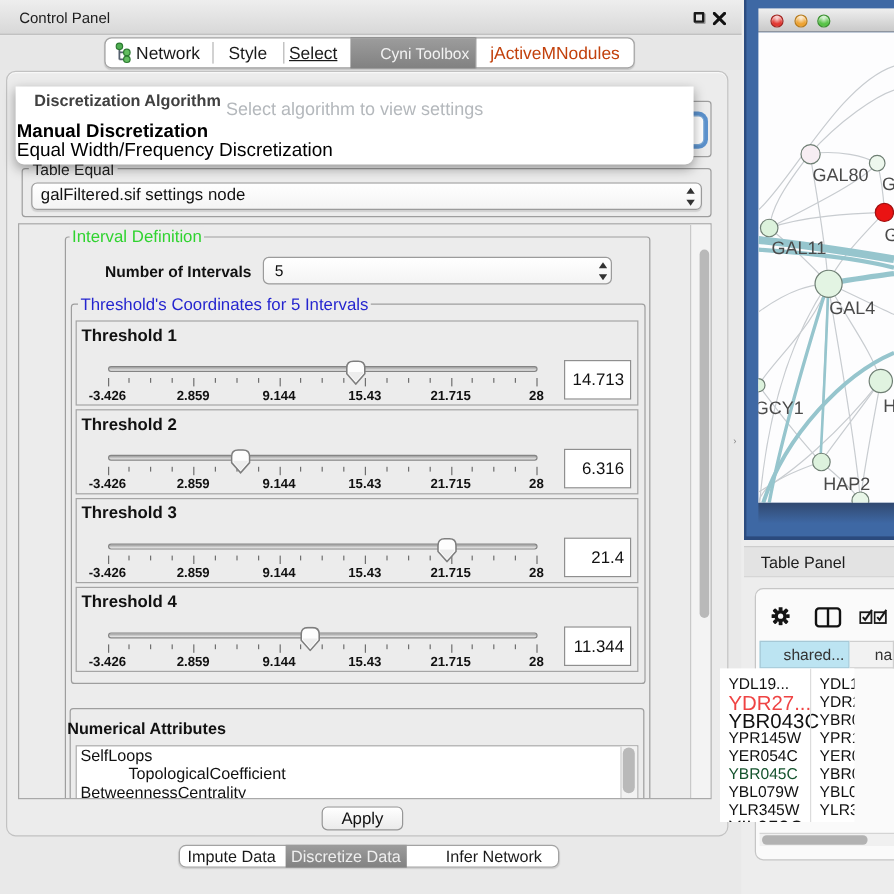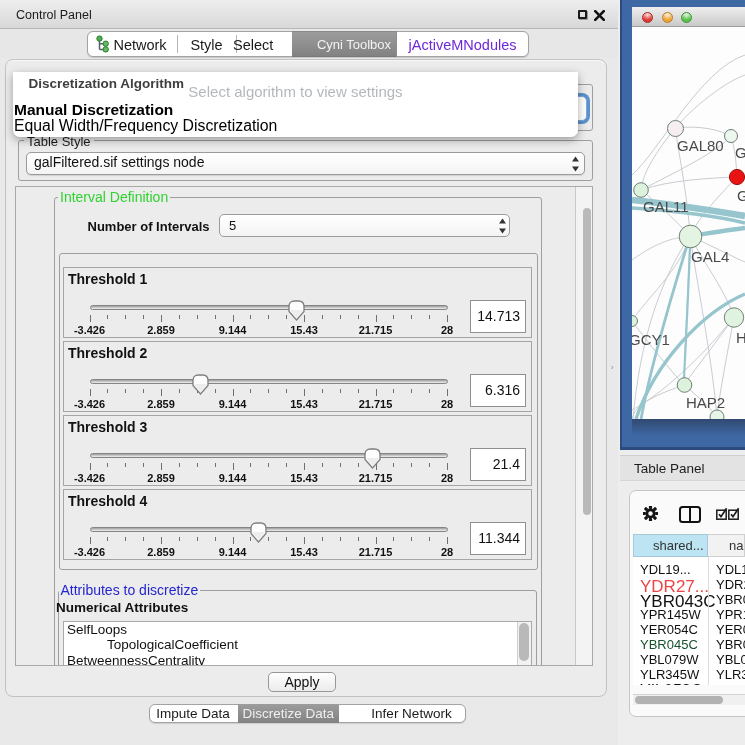--- a/index.html
+++ b/index.html
@@ -23,45 +23,46 @@
 <div class="abs" style="left:236px;top:35px;width:1px;height:18px;background:#b5b5b5;"></div>
 <div class="abs" style="left:396px;top:31px;width:1px;height:26px;background:#8d8d8d;"></div>
 <svg class="abs" style="left:96px;top:35px;" width="14" height="18" viewBox="0 0 14 18">
 <path d="M3.5 5 L3.5 14.5 M3.5 8.7 L8 8.7 M3.5 14.5 L8 14.5" stroke="#55606e" stroke-width="1.5" fill="none"></path>
 <circle cx="3.5" cy="3.6" r="2.7" fill="#4fae52" stroke="#2c7a31" stroke-width="1"></circle>
 <circle cx="9.7" cy="8.7" r="2.7" fill="#63bd60" stroke="#2c7a31" stroke-width="1"></circle>
 <circle cx="9.7" cy="14.4" r="2.7" fill="#63bd60" stroke="#2c7a31" stroke-width="1"></circle>
 </svg>
 <div class="abs" style="left:107px;top:37px;width:66px;text-align:center;font-size:14.5px;color:#1a1a1a;">Network</div>
 <div class="abs" style="left:177px;top:37px;width:59px;text-align:center;font-size:14.5px;color:#1a1a1a;">Style</div>
-<div class="abs" style="left:233px;top:37px;width:56px;font-size:14.5px;color:#1a1a1a;">Select</div>
+<div class="abs" style="left:233px;top:37px;width:56px;text-align:center;font-size:14.5px;color:#1a1a1a;text-decoration:underline;">Select</div>
 <div class="abs" style="left:302px;top:37px;width:104px;text-align:center;font-size:13px;color:#f2f2f2;">Cyni Toolbox</div>
-<div class="abs" style="left:396px;top:37px;width:133px;text-align:center;font-size:14.5px;color:#6d28d9;">jActiveMNodules</div>
+<div class="abs" style="left:396px;top:37px;width:133px;text-align:center;font-size:14.5px;color:#c2410c;">jActiveMNodules</div>
 <div class="abs" style="left:5px;top:59px;width:602px;height:638px;background:#ececec;border:1px solid #c2c2c2;border-radius:8px;box-shadow:inset 0 1px 0 #f8f8f8;"></div>
 <div class="abs" style="left:20px;top:84px;width:573px;height:47px;border:1px solid #9e9e9e;border-radius:3px;"></div>
 <div class="abs" style="left:27px;top:96px;width:560px;height:25px;background:#ffffff;border:1px solid #7aa8d6;border-radius:5px;box-shadow:0 0 0 3px rgba(66,129,199,0.85);"></div>
 <div class="abs" style="left:18px;top:140px;width:575px;height:41px;border:1px solid #9e9e9e;border-radius:3px;"></div>
-<div class="abs" style="left:24px;top:134px;background:#ececec;padding:0 3px;font-size:13px;color:#1d1d1d;">Table Style</div>
+<div class="abs" style="left:24px;top:134px;background:#ececec;padding:0 3px;font-size:13px;color:#1d1d1d;">Table Equal</div>
 <div class="abs" style="left:26px;top:152px;width:559px;height:23px;background:linear-gradient(#ffffff,#f4f4f4);border:1px solid #9b9b9b;border-radius:5px;box-shadow:0 1px 1px rgba(0,0,0,0.12);"></div>
 <div class="abs" style="left:34px;top:154px;font-size:14px;color:#111;">galFiltered.sif settings node</div>
 <svg class="abs" style="left:571px;top:154.5px;" width="9" height="18" viewBox="0 0 9 18">
     <path d="M4.5 1.5 L8 6.5 L1 6.5 Z" fill="#333"></path>
     <path d="M4.5 16.5 L1 11.5 L8 11.5 Z" fill="#333"></path>
   </svg>
 <div class="abs" style="left:15px;top:186px;width:578px;height:480px;border:1px solid #a9a9a9;background:#ececec;overflow:hidden;">
 <div class="abs" style="left:38px;top:10px;width:488px;height:505px;border:1px solid #9e9e9e;border-radius:3px;"></div>
 <div class="abs" style="left:42px;top:2px;background:#ececec;padding:0 2px;font-size:14px;color:#2fd32f;">Interval Definition</div>
 <div class="abs b" style="left:71.5px;top:32px;font-size:13px;color:#111;">Number of Intervals</div>
 <div class="abs" style="left:203px;top:27px;width:291px;height:23px;background:linear-gradient(#ffffff,#f4f4f4);border:1px solid #9b9b9b;border-radius:5px;"></div>
 <div class="abs" style="left:213px;top:31px;font-size:13px;color:#111;">5</div>
 <svg class="abs" style="left:482px;top:30px;" width="9" height="18" viewBox="0 0 9 18">
       <path d="M4.5 1.5 L8 6.5 L1 6.5 Z" fill="#333"></path>
       <path d="M4.5 16.5 L1 11.5 L8 11.5 Z" fill="#333"></path>
     </svg>
 <div class="abs" style="left:43px;top:66px;width:478.5px;height:317px;border:1px solid #9e9e9e;border-radius:3px;"></div>
+<div class="abs" style="left:49px;top:58px;background:#ececec;padding:0 2px;font-size:14px;color:#2525cf;">Threshold's Coordinates for 5 Intervals</div>
 <div class="abs" style="left:47px;top:80px;width:469px;height:71px;background:#ececec;border:1px solid #a5a5a5;"></div>
 <div class="abs b" style="left:52px;top:83.5px;font-size:14px;color:#111;">Threshold 1</div>
 <div class="abs" style="left:73.5px;top:117.5px;width:358px;height:5px;background:linear-gradient(#9d9d9d,#f0f0f0);border:1px solid #848484;border-radius:3px;"></div>
 <div class="abs" style="left:73.5px;top:128px;width:1px;height:7px;background:#6f6f6f;"></div>
     <div class="abs" style="left:91.4px;top:128px;width:1px;height:4px;background:#6f6f6f;"></div>
     <div class="abs" style="left:109.2px;top:128px;width:1px;height:4px;background:#6f6f6f;"></div>
     <div class="abs" style="left:127.1px;top:128px;width:1px;height:4px;background:#6f6f6f;"></div>
     <div class="abs" style="left:145.0px;top:128px;width:1px;height:7px;background:#6f6f6f;"></div>
     <div class="abs" style="left:162.9px;top:128px;width:1px;height:4px;background:#6f6f6f;"></div>
     <div class="abs" style="left:180.8px;top:128px;width:1px;height:4px;background:#6f6f6f;"></div>
@@ -189,21 +190,20 @@
 <div class="abs b" style="left:186.5px;top:359px;width:60px;text-align:center;font-size:11px;color:#111;">9.144</div>
 <div class="abs b" style="left:258.0px;top:359px;width:60px;text-align:center;font-size:11px;color:#111;">15.43</div>
 <div class="abs b" style="left:329.5px;top:359px;width:60px;text-align:center;font-size:11px;color:#111;">21.715</div>
 <div class="abs b" style="left:401.0px;top:359px;width:60px;text-align:center;font-size:11px;color:#111;">28</div>
 <svg class="abs" style="left:233.5px;top:335px;" width="17" height="21" viewBox="0 0 17 21">
 <path d="M1 6.5 Q1 1 6.5 1 L10.5 1 Q16 1 16 6.5 L16 11.5 L8.5 20 L1 11.5 Z" fill="#fdfdfd" stroke="#7e7e7e" stroke-width="1.3"></path>
 <path d="M2.5 11 L8.5 18 L14.5 11 L14.5 10 L2.5 10 Z" fill="#ededed" stroke="none"></path>
 </svg>
 <div class="abs" style="left:454px;top:335px;width:56px;height:33px;background:#ffffff;border:1px solid #8f8f8f;font-size:14px;color:#111;text-align:right;line-height:31px;padding-right:5px;">11.344</div>
 <div class="abs" style="left:41.5px;top:403px;width:479px;height:112px;border:1px solid #9e9e9e;border-radius:3px;"></div>
-<div class="abs" style="left:42.5px;top:395px;background:#ececec;padding:0 2px;font-size:14px;color:#2525cf;">Attributes to discretize</div>
 <div class="abs b" style="left:40px;top:413px;font-size:13.5px;color:#111;">Numerical Attributes</div>
 <div class="abs" style="left:47px;top:434px;width:469px;height:60px;background:#ffffff;border:1px solid #a9a9a9;"></div>
 <div class="abs" style="left:51px;top:434.5px;font-size:13.5px;color:#111;">SelfLoops</div>
 <div class="abs" style="left:51px;top:450.0px;font-size:13.5px;color:#111;margin-left:40px;">TopologicalCoefficient</div>
 <div class="abs" style="left:51px;top:465.5px;font-size:13.5px;color:#111;">BetweennessCentrality</div>
 <div class="abs" style="left:501px;top:435px;width:14px;height:58px;background:#f2f2f2;border-left:1px solid #cfcfcf;"></div>
 <div class="abs" style="left:503px;top:436px;width:10px;height:38px;background:#b9b9b9;border-radius:5px;"></div>
 <div class="abs" style="left:559px;top:0;width:18px;height:478px;background:#f3f3f3;border-left:1px solid #c9c9c9;"></div>
 <div class="abs" style="left:567px;top:21px;width:8px;height:307px;background:#b9b9b9;border-radius:4px;"></div>
 </div>
@@ -309,21 +309,21 @@
 <svg class="abs" style="left:727.5px;top:506.5px;" width="12" height="13" viewBox="0 0 12 13">
     <rect x="0.8" y="3.2" width="9.4" height="9.0" fill="none" stroke="#1a1a1a" stroke-width="1.5"></rect>
     <path d="M3 7.2 L5 9.6 L10.6 1.2" fill="none" stroke="#1a1a1a" stroke-width="1.7"></path>
   </svg>
 <div class="abs" style="left:633px;top:534px;width:75px;height:23px;background:#bce4f2;border:1px solid #a6c8d6;font-size:13px;color:#333;line-height:21px;">
     <span style="position:absolute;left:19px;">shared...</span>
   </div>
 <div class="abs" style="left:708px;top:534px;width:37px;height:23px;background:#f2f2f2;border:1px solid #cfcfcf;border-left:none;font-size:13px;color:#333;line-height:21px;">
     <span style="position:absolute;left:21px;">na</span>
   </div>
-<div class="abs" style="left:633px;top:557px;width:112px;height:128px;background:#ffffff;overflow:hidden;">
+<div class="abs" style="left:600px;top:557px;width:112px;height:128px;background:#ffffff;overflow:hidden;">
 <div class="abs" style="left:7px;top:5px;font-size:13px;color:#111;">YDL19...</div>
 <div class="abs" style="left:83px;top:5px;font-size:13px;color:#111;">YDL1</div>
 <div class="abs" style="left:7px;top:20px;font-size:17px;color:#ef4444;">YDR27...</div>
 <div class="abs" style="left:83px;top:20px;font-size:13px;color:#111;">YDR2</div>
 <div class="abs" style="left:7px;top:35px;font-size:17px;color:#111;">YBR043C</div>
 <div class="abs" style="left:83px;top:35px;font-size:13px;color:#111;">YBR0</div>
 <div class="abs" style="left:7px;top:50px;font-size:13px;color:#111;">YPR145W</div>
 <div class="abs" style="left:83px;top:50px;font-size:13px;color:#111;">YPR1</div>
 <div class="abs" style="left:7px;top:65px;font-size:13px;color:#111;">YER054C</div>
 <div class="abs" style="left:83px;top:65px;font-size:13px;color:#111;">YER0</div>

